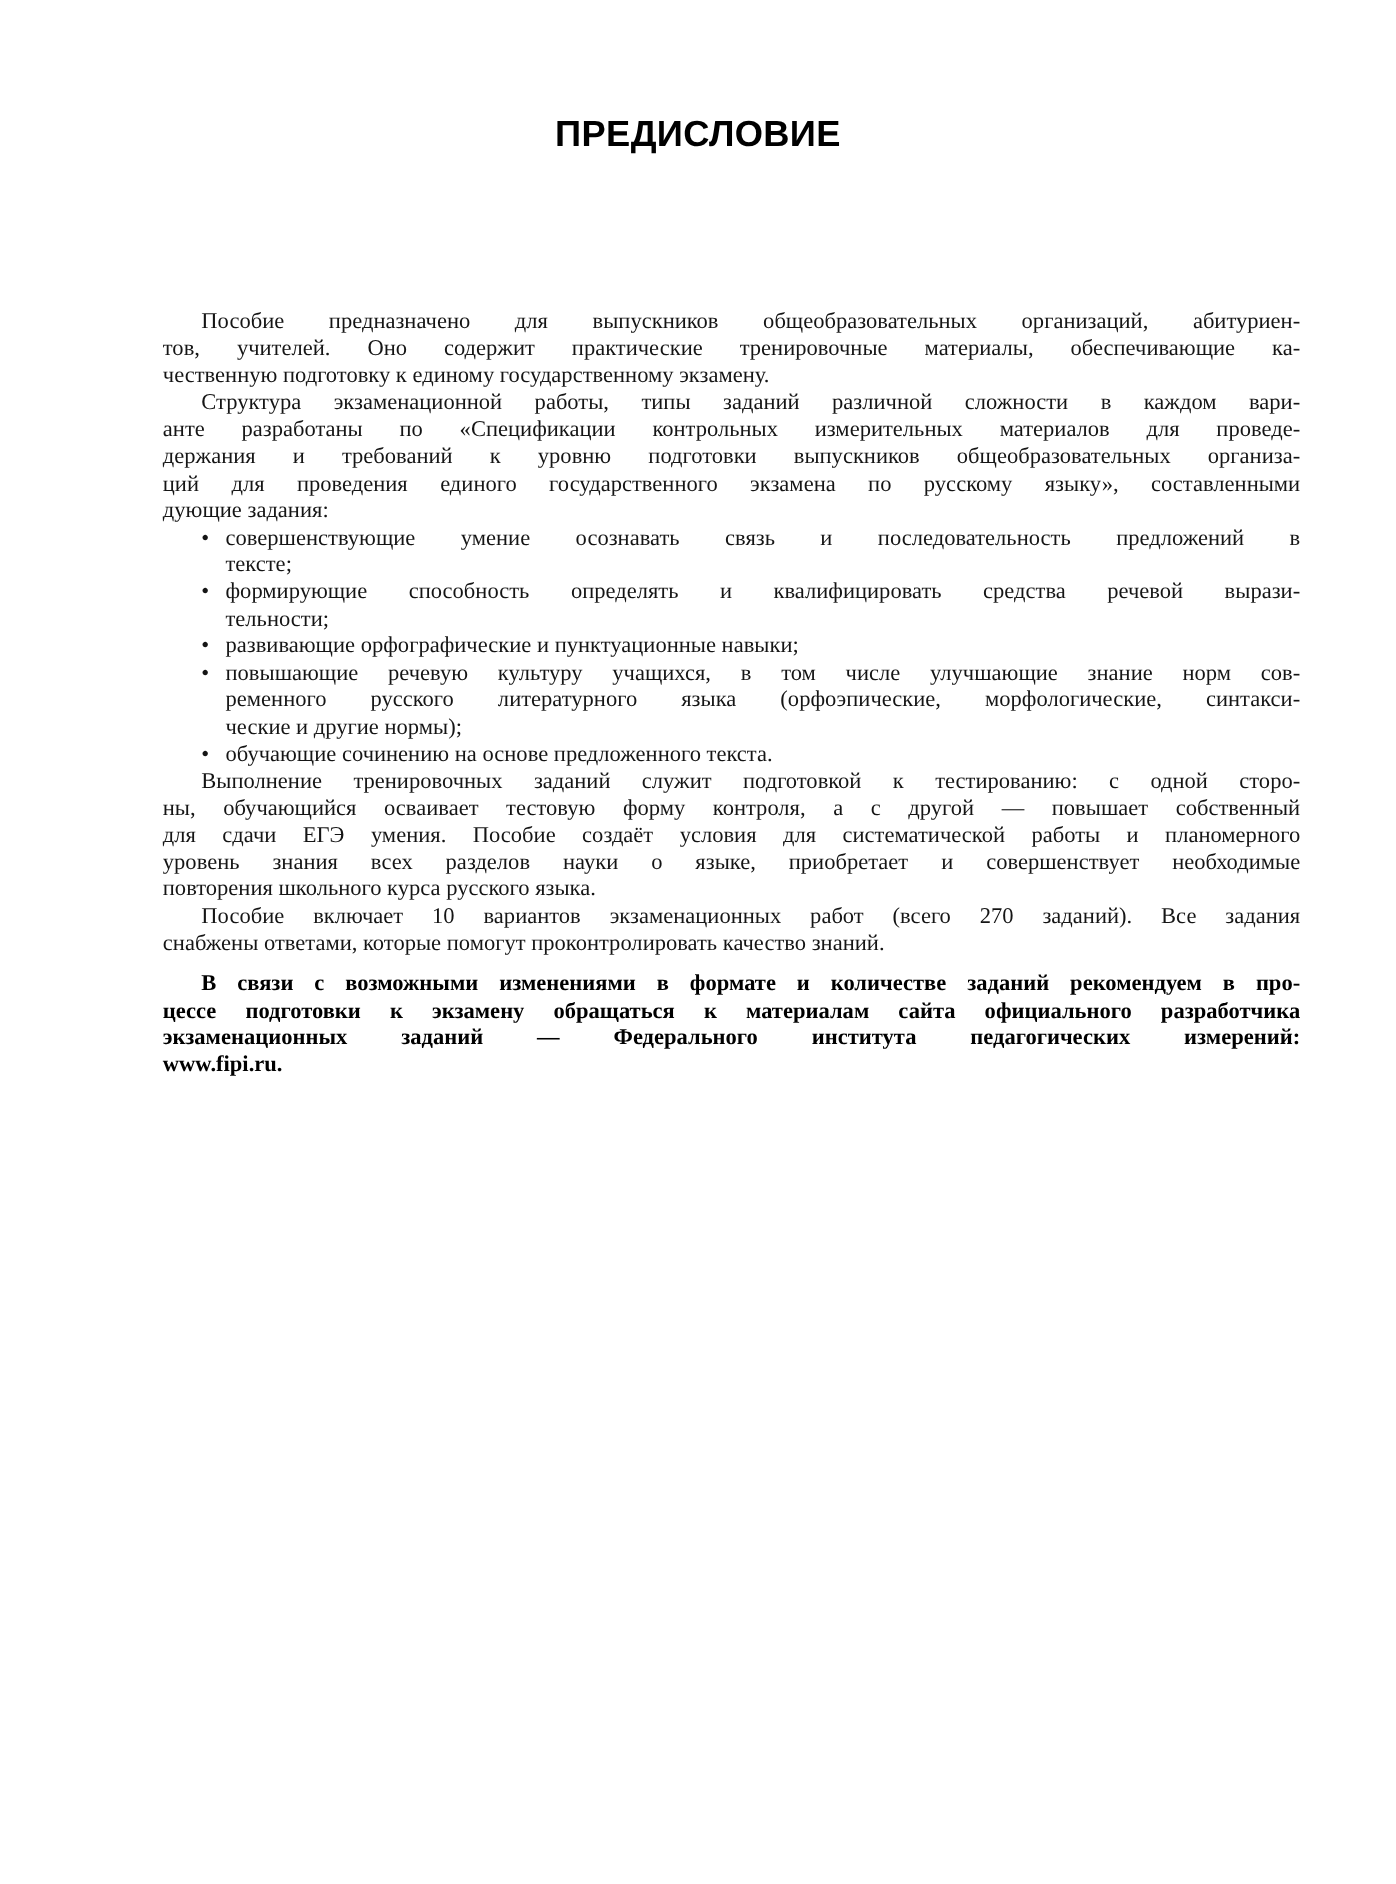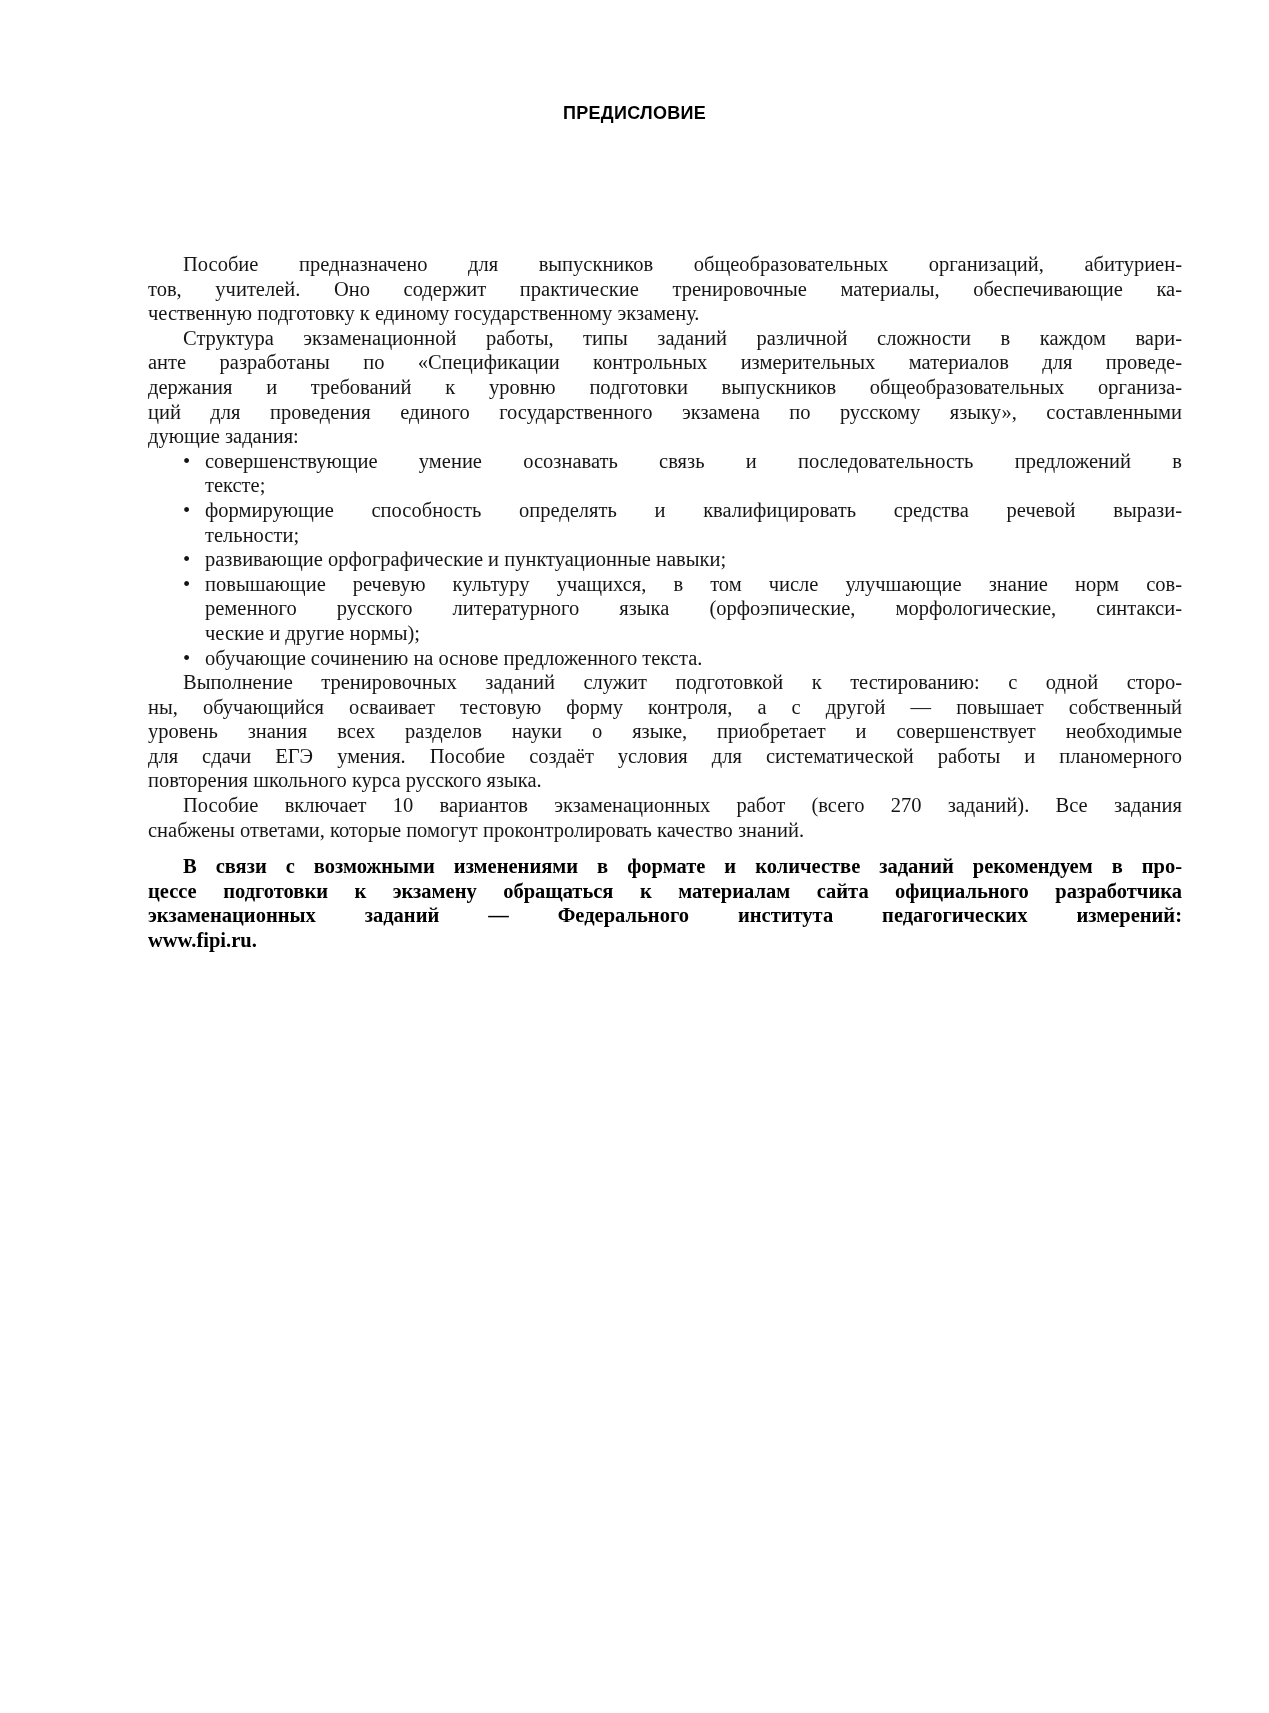--- a/index.html
+++ b/index.html
@@ -1,24 +1,24 @@
 <!DOCTYPE html>
 <html><head>
 <meta charset="utf-8">
 <style>
   html, body { margin: 0; padding: 0; background: #ffffff; }
   body { width: 1269px; height: 1713px; position: relative; overflow: hidden; color: #1a1a1a; }
   .page-title {
     position: absolute; left: 0; width: 1269px; top: 103px;
     text-align: center;
     font-family: "Liberation Sans", "DejaVu Sans", sans-serif;
-    font-weight: bold; font-size: 18px; letter-spacing: 0.3px; color: #000;
+    font-weight: bold; font-size: 33px; letter-spacing: 0.3px; color: #000;
   }
   .body {
-    position: absolute; left: 148px; top: 252px; width: 1034px;
+    position: absolute; left: 148px; top: 280px; width: 1034px;
     font-family: "Liberation Serif", "DejaVu Serif", serif;
     font-size: 20.5px; line-height: 24.6px; color: #151515;
   }
   .line {
     display: block; text-align: justify; text-align-last: justify;
     white-space: nowrap; height: 24.6px; overflow: visible;
   }
   .line.last { text-align-last: left; }
   .line.indent { padding-left: 35px; }
   .line > span.j { display: inline-block; width: 100%; text-align: justify; text-align-last: justify; white-space: normal; }
@@ -78,22 +78,22 @@
 
     <div class="bul-line last">
       <span class="dot">•</span>
       <span class="j">обучающие сочинению на основе предложенного текста.</span>
     </div>
   </div>
 
   <div>
     <div class="line indent"><span class="j">Выполнение тренировочных заданий служит подготовкой к тестированию: с одной сторо-</span></div>
     <div class="line"><span class="j">ны, обучающийся осваивает тестовую форму контроля, а с другой — повышает собственный</span></div>
+    <div class="line"><span class="j">для сдачи ЕГЭ умения. Пособие создаёт условия для систематической работы и планомерного</span></div>
     <div class="line"><span class="j">уровень знания всех разделов науки о языке, приобретает и совершенствует необходимые</span></div>
-    <div class="line"><span class="j">для сдачи ЕГЭ умения. Пособие создаёт условия для систематической работы и планомерного</span></div>
     <div class="line last"><span class="j">повторения школьного курса русского языка.</span></div>
   </div>
 
   <div>
     <div class="line indent"><span class="j">Пособие включает 10 вариантов экзаменационных работ (всего 270 заданий). Все задания</span></div>
     <div class="line last"><span class="j">снабжены ответами, которые помогут проконтролировать качество знаний.</span></div>
   </div>
 
   <div class="gap"></div>
 

